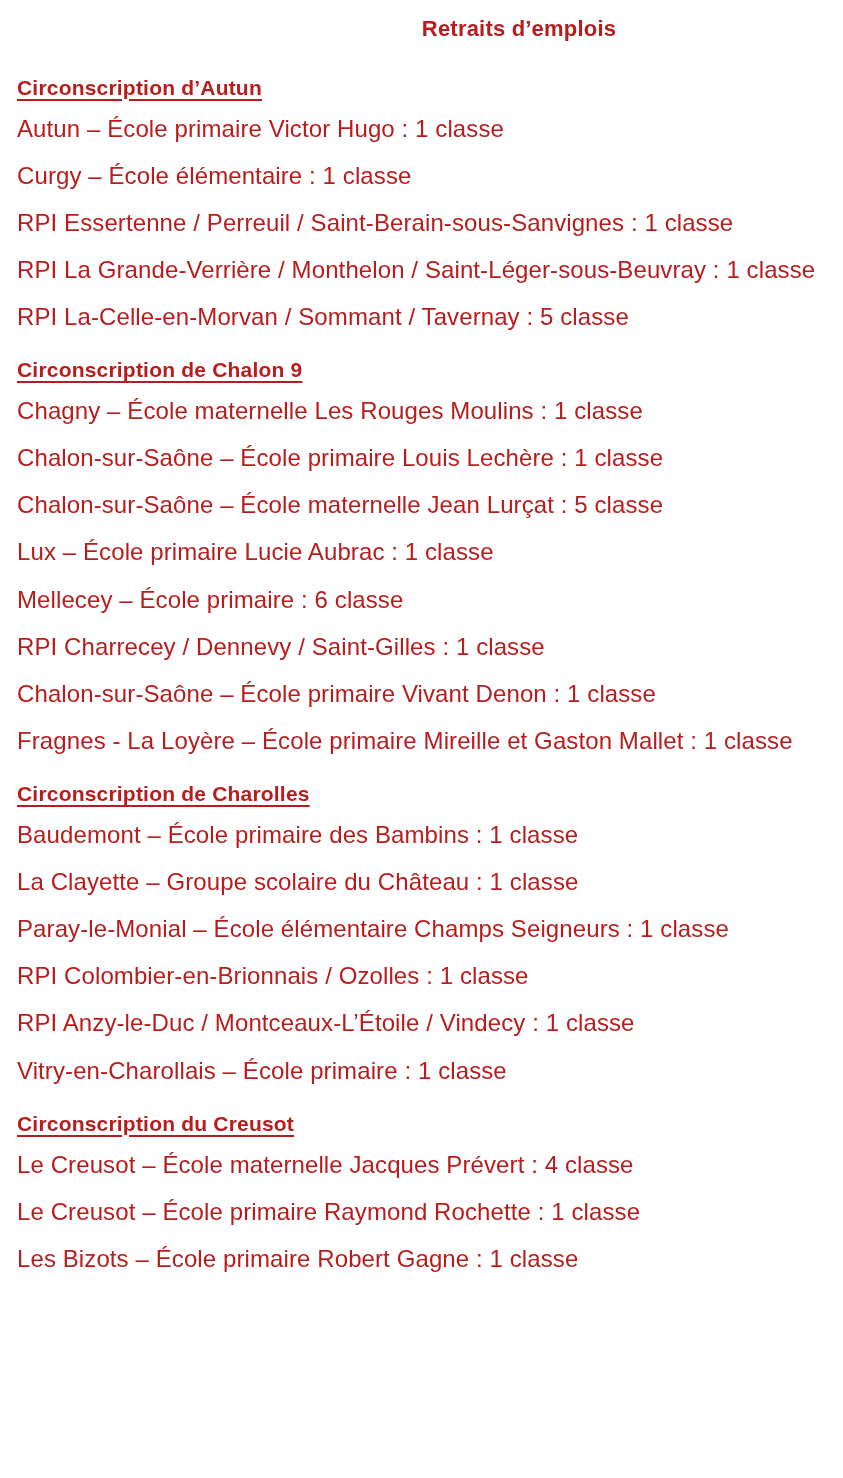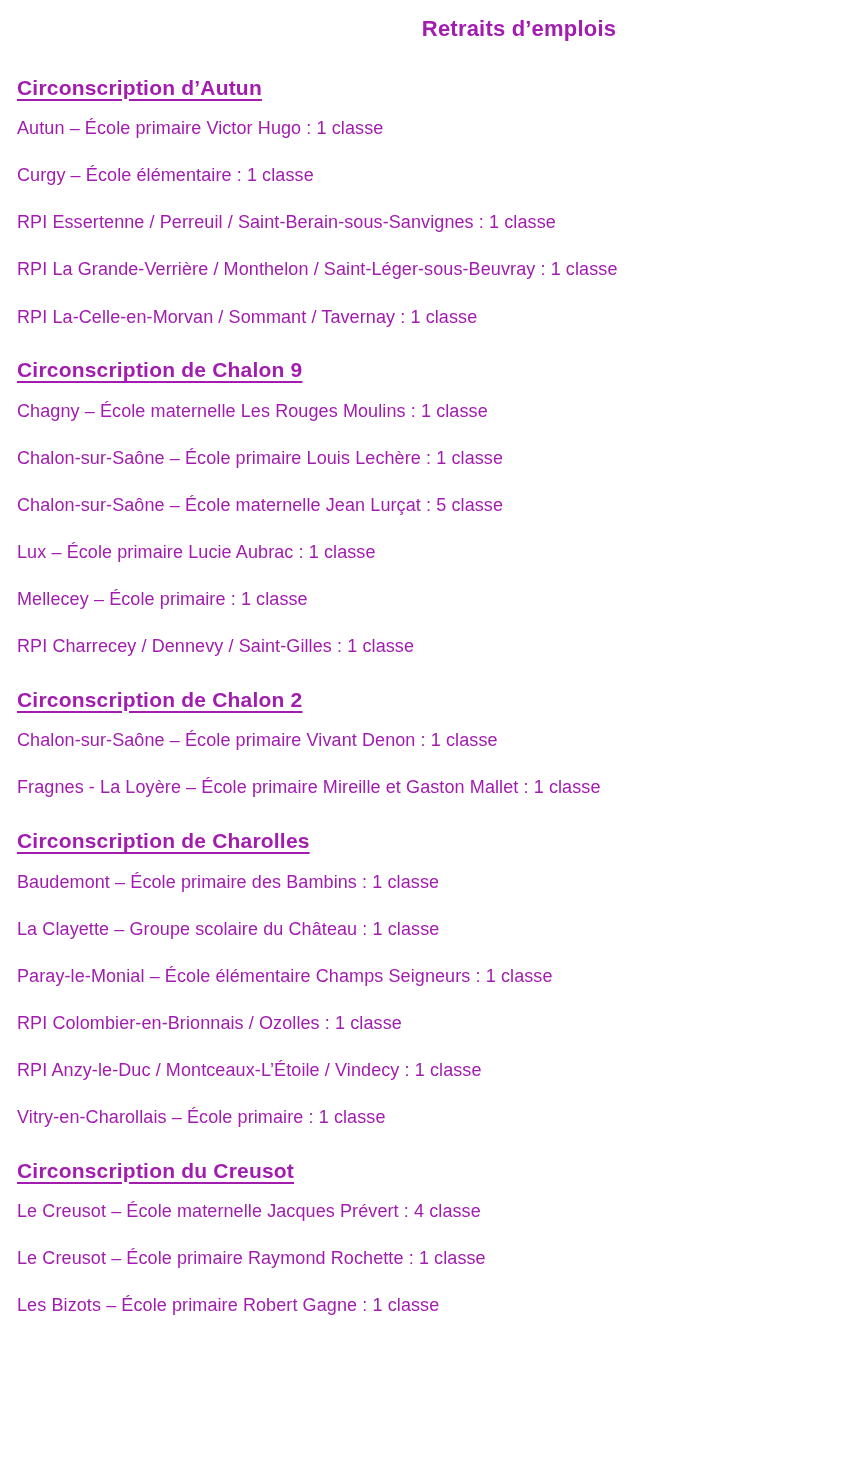--- a/index.html
+++ b/index.html
@@ -5,21 +5,21 @@
   html, body {
     margin: 0;
     padding: 0;
     background: #ffffff;
   }
   .page {
     position: relative;
     width: 843px;
     height: 1478px;
     background: #ffffff;
-    color: #a21caf;
+    color: #b91c1c;
     font-family: "Liberation Sans", "DejaVu Sans", sans-serif;
     overflow: hidden;
   }
   .doc-title-row {
     height: 58px;
     display: flex;
     align-items: center;
     justify-content: center;
     
     padding-left: 195px;
@@ -39,21 +39,21 @@
   .section-heading {
     font-size: 21px;
     font-weight: 700;
     text-decoration: underline;
     text-decoration-thickness: 2px;
     text-underline-offset: 4px;
     letter-spacing: 0.2px;
     margin-top: 12px;
   }
   .entry {
-    font-size: 18px;
+    font-size: 24px;
     font-weight: 400;
     letter-spacing: 0.1px;
   }
 </style>
 </head>
 <body>
 
 <div class="page">
   <div class="doc-title-row">
     <span class="doc-title">Retraits d’emplois</span>
@@ -68,45 +68,42 @@
       <div class="row">
         <span class="entry">Curgy – École élémentaire : 1 classe</span>
       </div>
       <div class="row">
         <span class="entry">RPI Essertenne / Perreuil / Saint-Berain-sous-Sanvignes : 1 classe</span>
       </div>
       <div class="row">
         <span class="entry">RPI La Grande-Verrière / Monthelon / Saint-Léger-sous-Beuvray : 1 classe</span>
       </div>
       <div class="row">
-        <span class="entry">RPI La-Celle-en-Morvan / Sommant / Tavernay : 1 classe</span>
+        <span class="entry">RPI La-Celle-en-Morvan / Sommant / Tavernay : 5 classe</span>
       </div>
       <div class="row">
         <span class="section-heading">Circonscription de Chalon 9</span>
       </div>
       <div class="row">
         <span class="entry">Chagny – École maternelle Les Rouges Moulins : 1 classe</span>
       </div>
       <div class="row">
         <span class="entry">Chalon-sur-Saône – École primaire Louis Lechère : 1 classe</span>
       </div>
       <div class="row">
         <span class="entry">Chalon-sur-Saône – École maternelle Jean Lurçat : 5 classe</span>
       </div>
       <div class="row">
         <span class="entry">Lux – École primaire Lucie Aubrac : 1 classe</span>
       </div>
       <div class="row">
-        <span class="entry">Mellecey – École primaire : 1 classe</span>
+        <span class="entry">Mellecey – École primaire : 6 classe</span>
       </div>
       <div class="row">
         <span class="entry">RPI Charrecey / Dennevy / Saint-Gilles : 1 classe</span>
-      </div>
-      <div class="row">
-        <span class="section-heading">Circonscription de Chalon 2</span>
       </div>
       <div class="row">
         <span class="entry">Chalon-sur-Saône – École primaire Vivant Denon : 1 classe</span>
       </div>
       <div class="row">
         <span class="entry">Fragnes - La Loyère – École primaire Mireille et Gaston Mallet : 1 classe</span>
       </div>
       <div class="row">
         <span class="section-heading">Circonscription de Charolles</span>
       </div>

